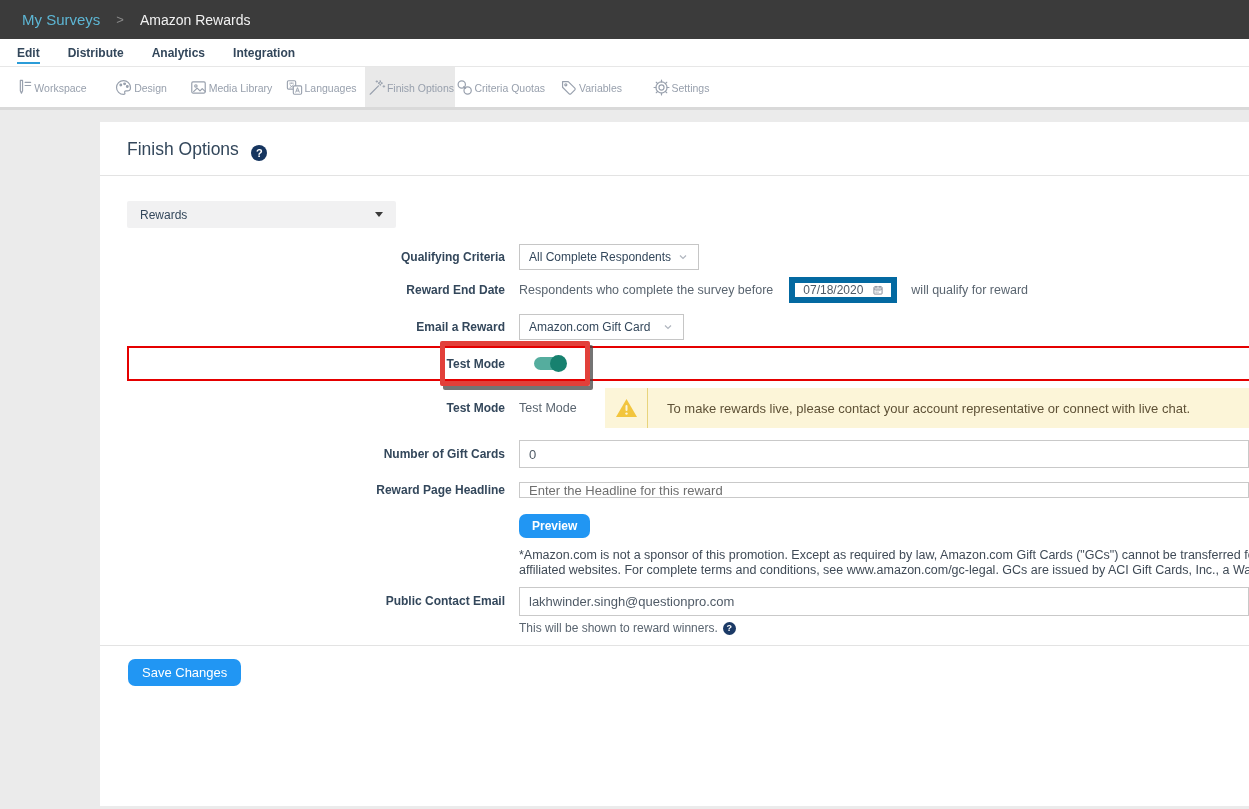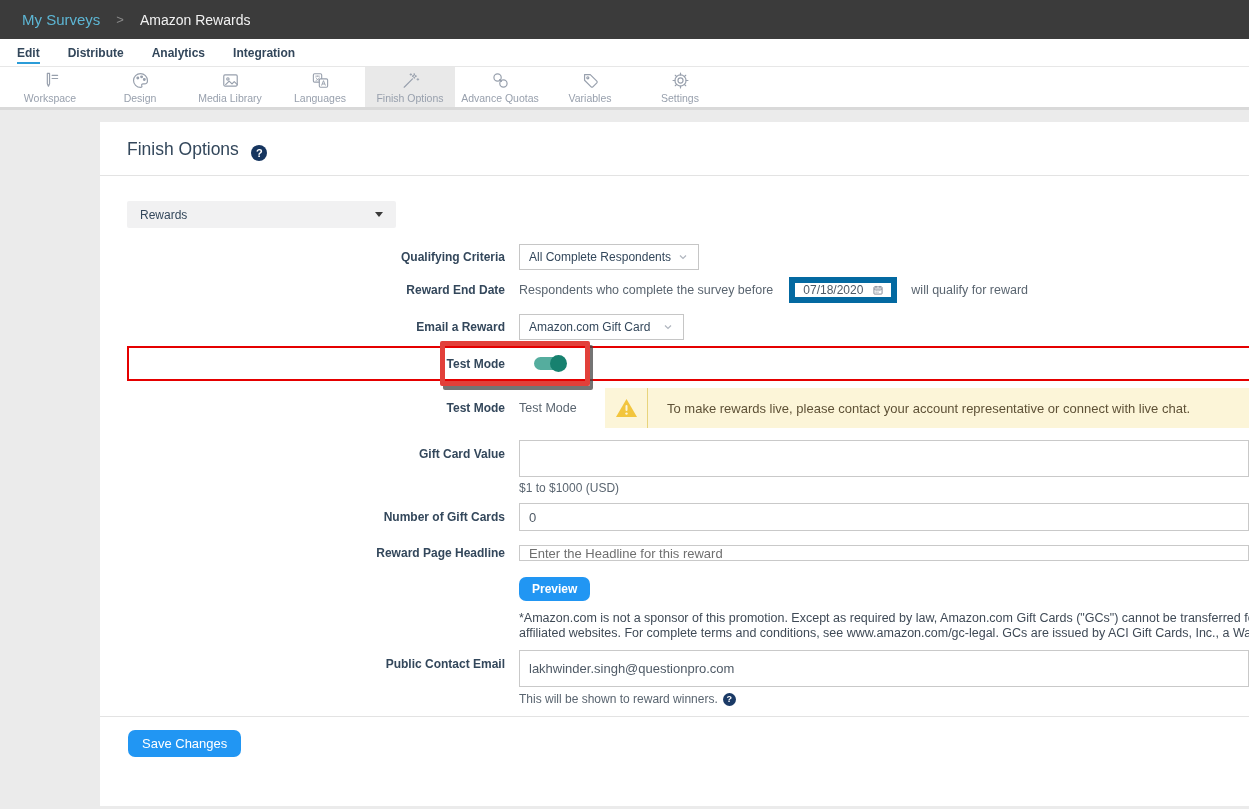--- a/index.html
+++ b/index.html
@@ -18,21 +18,21 @@
   .crumb-current { color:#f2f2f2; font-size:14px; }
 
   
   .navtabs { height:28px; background:#fff; display:flex; align-items:center; padding-left:8px; border-bottom:1px solid #e7e7e7; }
   .navtab { font-size:12px; font-weight:600; color:#33475b; padding:0 14px; cursor:pointer; }
   .navtab:first-child { padding-left:9px; }
   .navtab.active .tab-text { border-bottom:2px solid #2b9cd8; padding-bottom:2px; }
 
   
   .toolbar { height:43px; background:#fff; display:flex; padding-left:5px; border-bottom:3px solid #d9d9d9; }
-  .tool { width:90px; display:flex; flex-direction:column; align-items:center; justify-content:center; cursor:pointer; }
+  .tool { width:90px; display:flex; flex-direction:row; align-items:center; justify-content:center; cursor:pointer; }
   .tool.active { background:#e9e9e9; }
   .tool svg { width:21px; height:19px; }
   .tool .tool-label { font-size:10.5px; color:#98a0ad; margin-top:2px; white-space:nowrap; }
 
   
   .body-area { height:696px; background:#ebebeb; }
   .panel { margin-left:100px; width:1149px; height:calc(100% - 12px); margin-top:12px; background:#fff; }
   .panel-head { padding:17px 0 14px 27px; }
   .page-title { font-size:17.5px; color:#33475b; font-weight:500; display:inline; }
   .help-badge { display:inline-flex; width:16px; height:16px; border-radius:50%; background:#16355f; color:#fff;
@@ -51,21 +51,21 @@
   .form-row { display:flex; align-items:center; }
   .form-label { width:392px; padding-right:14px; text-align:right; font-size:12px; font-weight:700; color:#33475b; flex:0 0 auto; }
   .field { flex:1; display:flex; align-items:center; min-width:0; }
   .field-col { flex:1; min-width:0; }
 
   .selectbox { height:26px; background:#fff; border:1px solid #c6c6c6; display:flex; align-items:center;
                padding:0 9px; font-size:12px; color:#33475b; cursor:pointer; }
   .selectbox .spacer { flex:1; }
   .chev { width:12px; height:12px; }
 
-  .txt { height:37px; border:1px solid #c9c9c9; font-size:13px; color:#4f5a66; padding:0 9px; width:100%;
+  .txt { height:29px; border:1px solid #c9c9c9; font-size:13px; color:#4f5a66; padding:0 9px; width:100%;
          font-family:"Liberation Sans", sans-serif; border-radius:0; outline:none; background:#fff; }
   .txt::placeholder, textarea::placeholder { color:#6f6f6f; opacity:1; }
   textarea.txt { height:50px; padding-top:6px; resize:none; line-height:16px; }
 
   .plain-text { font-size:12.5px; color:#5a6570; }
   .helper-text { font-size:12px; color:#5a6570; margin-top:4px; }
 
   .datebox { width:108px; height:26px; border:6px solid #0369a1; display:flex; align-items:center;
              padding:0 8px; margin:0 14px 0 16px; background:#fff; }
   .datebox input { border:none; outline:none; width:70px; font-size:12px; color:#4f5a66; font-family:"Liberation Sans", sans-serif; }
@@ -164,21 +164,21 @@
       <path d="M20.2 10.6 h2.2 M21.3 9.5 v2.2 M11.4 4.4 h2 M12.4 3.4 v2" stroke-width="1.1"></path>
     </svg>
     <span class="tool-label">Finish Options</span>
   </div>
   <div class="tool">
     <svg viewBox="0 0 24 24" fill="none" stroke="#98a0ad" stroke-width="1.5">
       <circle cx="8.3" cy="8.3" r="4.6"></circle>
         <circle cx="15.7" cy="15.7" r="4.6"></circle>
         <path d="M10.8 10.8 l2.4 2.4" stroke-linecap="round"></path>
     </svg>
-    <span class="tool-label">Advance Quotas</span>
+    <span class="tool-label">Criteria Quotas</span>
   </div>
   <div class="tool">
     <svg viewBox="0 0 24 24" fill="none" stroke="#98a0ad" stroke-width="1.5" stroke-linejoin="round">
       <path d="M4.5 4.5 h7.2 l8.3 8.3 a1.6 1.6 0 0 1 0 2.2 l-5 5 a1.6 1.6 0 0 1 -2.2 0 L4.5 11.7 z"></path>
       <circle cx="8.6" cy="8.6" r="1.3"></circle>
     </svg>
     <span class="tool-label">Variables</span>
   </div>
   <div class="tool">
     <svg viewBox="0 0 24 24" fill="none" stroke="#98a0ad" stroke-width="1.5">
@@ -276,27 +276,20 @@
                 <rect x="10.5" y="7" width="2" height="6" rx="1" fill="#fcf5d8"></rect>
                 <circle cx="11.5" cy="15.6" r="1.2" fill="#fcf5d8"></circle>
               </svg>
             </div>
             <div class="warn-divider"></div>
             <div class="warn-text">To make rewards live, please contact your account representative or connect with live chat.</div>
           </div>
         </div>
 
         
-        <div class="form-row mb8" style="align-items:flex-start">
-          <div class="form-label" style="padding-top:7px">Gift Card Value</div>
-          <div class="field-col">
-            <input class="txt" type="text" value="" style="">
-            <div class="helper-text">$1 to $1000 (USD)</div>
-          </div>
-        </div>
 
         
         <div class="form-row mb14">
           <div class="form-label">Number of Gift Cards</div>
           <div class="field">
             <input class="txt" style="height: 28px;" type="text" value="0">
           </div>
         </div>
 
         

